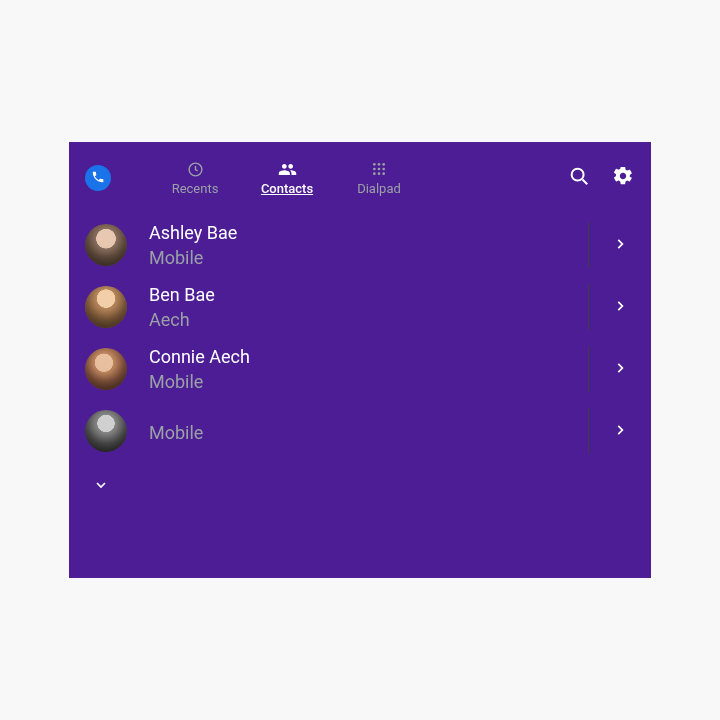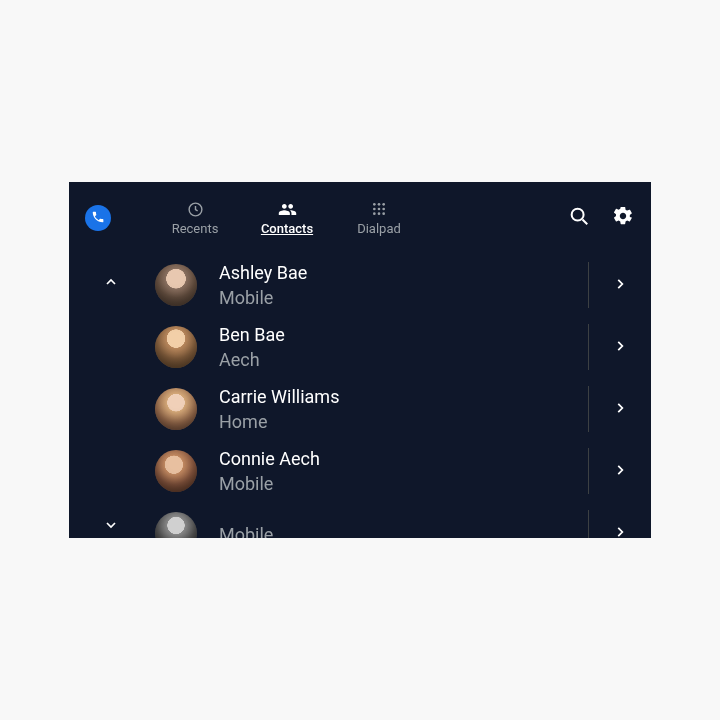--- a/index.html
+++ b/index.html
@@ -11,22 +11,22 @@
     width: 720px;
     height: 720px;
     background: #f8f8f8;
     font-family: -apple-system, BlinkMacSystemFont, "Segoe UI", Roboto, Helvetica, Arial, sans-serif;
     display: flex;
     align-items: center;
     justify-content: center;
   }
   .device {
     width: 582px;
-    height: 356px;
-    background: #0f172a;
+    height: 436px;
+    background: #4c1d95;
     position: relative;
     overflow: hidden;
   }
   .header {
     display: flex;
     align-items: center;
     height: 72px;
     padding: 0 16px;
   }
   .phone-circle {
@@ -80,24 +80,22 @@
   .icon-btn {
     width: 24px;
     height: 24px;
     display: flex;
     align-items: center;
     justify-content: center;
     cursor: pointer;
   }
   .content {
     position: relative;
-    padding-left: 60px;
     padding-right: 0;
     height: calc(100% - 72px);
-    margin-left: 10px;
   }
   .scroll-up, .scroll-down {
     position: absolute;
     left: 22px;
     width: 20px;
     height: 20px;
     display: flex;
     align-items: center;
     justify-content: center;
     color: #fff;
@@ -299,62 +297,47 @@
         <div class="row-divider"></div>
         <div class="row-chevron">
           <span>
             <svg width="14" height="14" viewBox="0 0 24 24" fill="none" stroke="#fff" stroke-width="3">
                 <path d="M9 5l7 7-7 7"></path>
               </svg>
           </span>
         </div>
       </div>
 
+
       <div class="contact-row">
-        <div class="avatar av3"></div>
+        <div class="avatar av4"></div>
         <div class="contact-info">
-          <div class="contact-name">Carrie Williams</div>
-          <div class="contact-sub">Home</div>
+          <div class="contact-name">Connie Aech</div>
+          <div class="contact-sub">Mobile</div>
         </div>
         <div class="row-divider"></div>
         <div class="row-chevron">
           <span>
             <svg width="14" height="14" viewBox="0 0 24 24" fill="none" stroke="#fff" stroke-width="3">
                 <path d="M9 5l7 7-7 7"></path>
               </svg>
           </span>
         </div>
       </div>
 
       <div class="contact-row">
-        <div class="avatar av4"></div>
+        <div class="avatar av5"></div>
         <div class="contact-info">
-          <div class="contact-name">Connie Aech</div>
           <div class="contact-sub">Mobile</div>
         </div>
         <div class="row-divider"></div>
         <div class="row-chevron">
           <span>
             <svg width="14" height="14" viewBox="0 0 24 24" fill="none" stroke="#fff" stroke-width="3">
                 <path d="M9 5l7 7-7 7"></path>
               </svg>
           </span>
         </div>
       </div>
 
-      <div class="contact-row">
-        <div class="avatar av5"></div>
-        <div class="contact-info">
-          <div class="contact-sub">Mobile</div>
-        </div>
-        <div class="row-divider"></div>
-        <div class="row-chevron">
-          <span>
-            <svg width="14" height="14" viewBox="0 0 24 24" fill="none" stroke="#fff" stroke-width="3">
-                <path d="M9 5l7 7-7 7"></path>
-              </svg>
-          </span>
-        </div>
-      </div>
-
     </div>
   </div>
 </div>
 
 </body></html>

